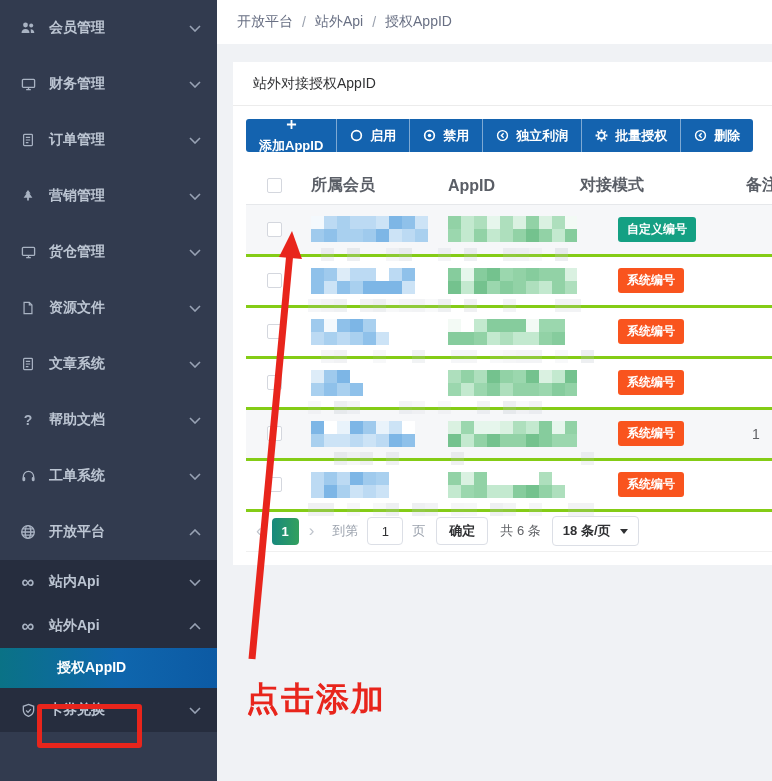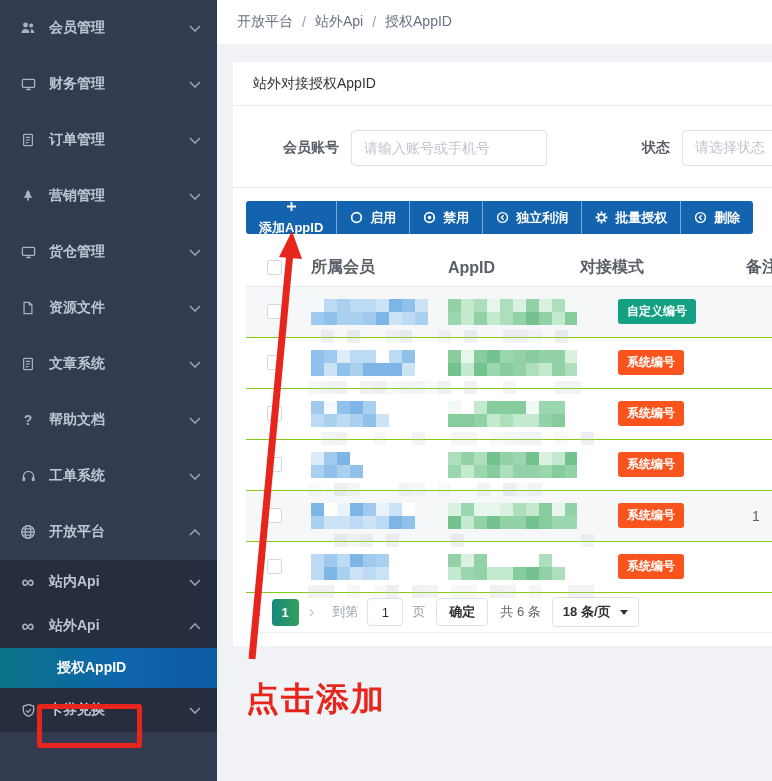--- a/index.html
+++ b/index.html
@@ -46,21 +46,21 @@
   .toolbar { display:inline-flex; border-radius:3px; overflow:hidden; }
   .tb-btn { background:#1463af; color:#fff; font-size:13px; font-weight:600; height:33px;
             display:flex; align-items:center; padding:0 13px; gap:7px; cursor:pointer;
             border-left:1px solid rgba(255,255,255,0.45); }
   .tb-btn:first-child { border-left:none;flex-direction:column; }
   .tb-ic { display:flex; }
 
   table { border-collapse:collapse; table-layout:fixed; width:526px; margin-top:16px; }
   th { height:36px; font-size:16px; color:#5a5e66; text-align:left; font-weight:600;
        border-bottom:1px solid #e6e8eb; padding-left:3px; white-space:nowrap; overflow:hidden; }
-  td { height:51px; border-bottom:1px solid #84cc16; font-size:14px; color:#606266;
+  td { height:51px; border-bottom:3px solid #84cc16; font-size:14px; color:#606266;
        padding-left:3px; white-space:nowrap; overflow:hidden; }
   tr.shaded { background:#f6f7f9; }
   .cb { width:15px; height:15px; border:1px solid #d4d7de; border-radius:2px; background:#fff;
         margin-left:18px; cursor:pointer; }
   .tag { display:inline-block; padding:4px 9px; border-radius:3px; color:#fff; font-size:12px;
          font-weight:600; margin-left:38px; }
   .tag.custom { background:#14a083; }
   .tag.system { background:#f9541e; }
   .remark { padding-left:9px; }
   .mosaic { display:inline-block; font-size:0; vertical-align:middle; line-height:0; }
@@ -290,30 +290,20 @@
       <span>开放平台</span>
       <span class="bc-sep">/</span>
       <span>站外Api</span>
       <span class="bc-sep">/</span>
       <span>授权AppID</span>
     </div>
 
     <div class="card">
       <div class="card-title">站外对接授权AppID</div>
 
-      <div class="filters">
-        <span class="f-label">会员账号</span>
-        <input class="f-input" type="text" placeholder="请输入账号或手机号" style="">
-        <div class="status-group">
-          <span class="f-label">状态</span>
-          <div class="f-select">
-            <span>请选择状态</span>
-          </div>
-        </div>
-      </div>
 
       <div class="table-area">
         <div class="toolbar">
           <div class="tb-btn">
             <span class="tb-ic">
                 <svg width="11" height="11" viewBox="0 0 12 12" stroke="#fff" stroke-width="2">
                   <path d="M6 1v10M1 6h10"></path>
                 </svg>
               </span>
             <span>添加AppID</span>

